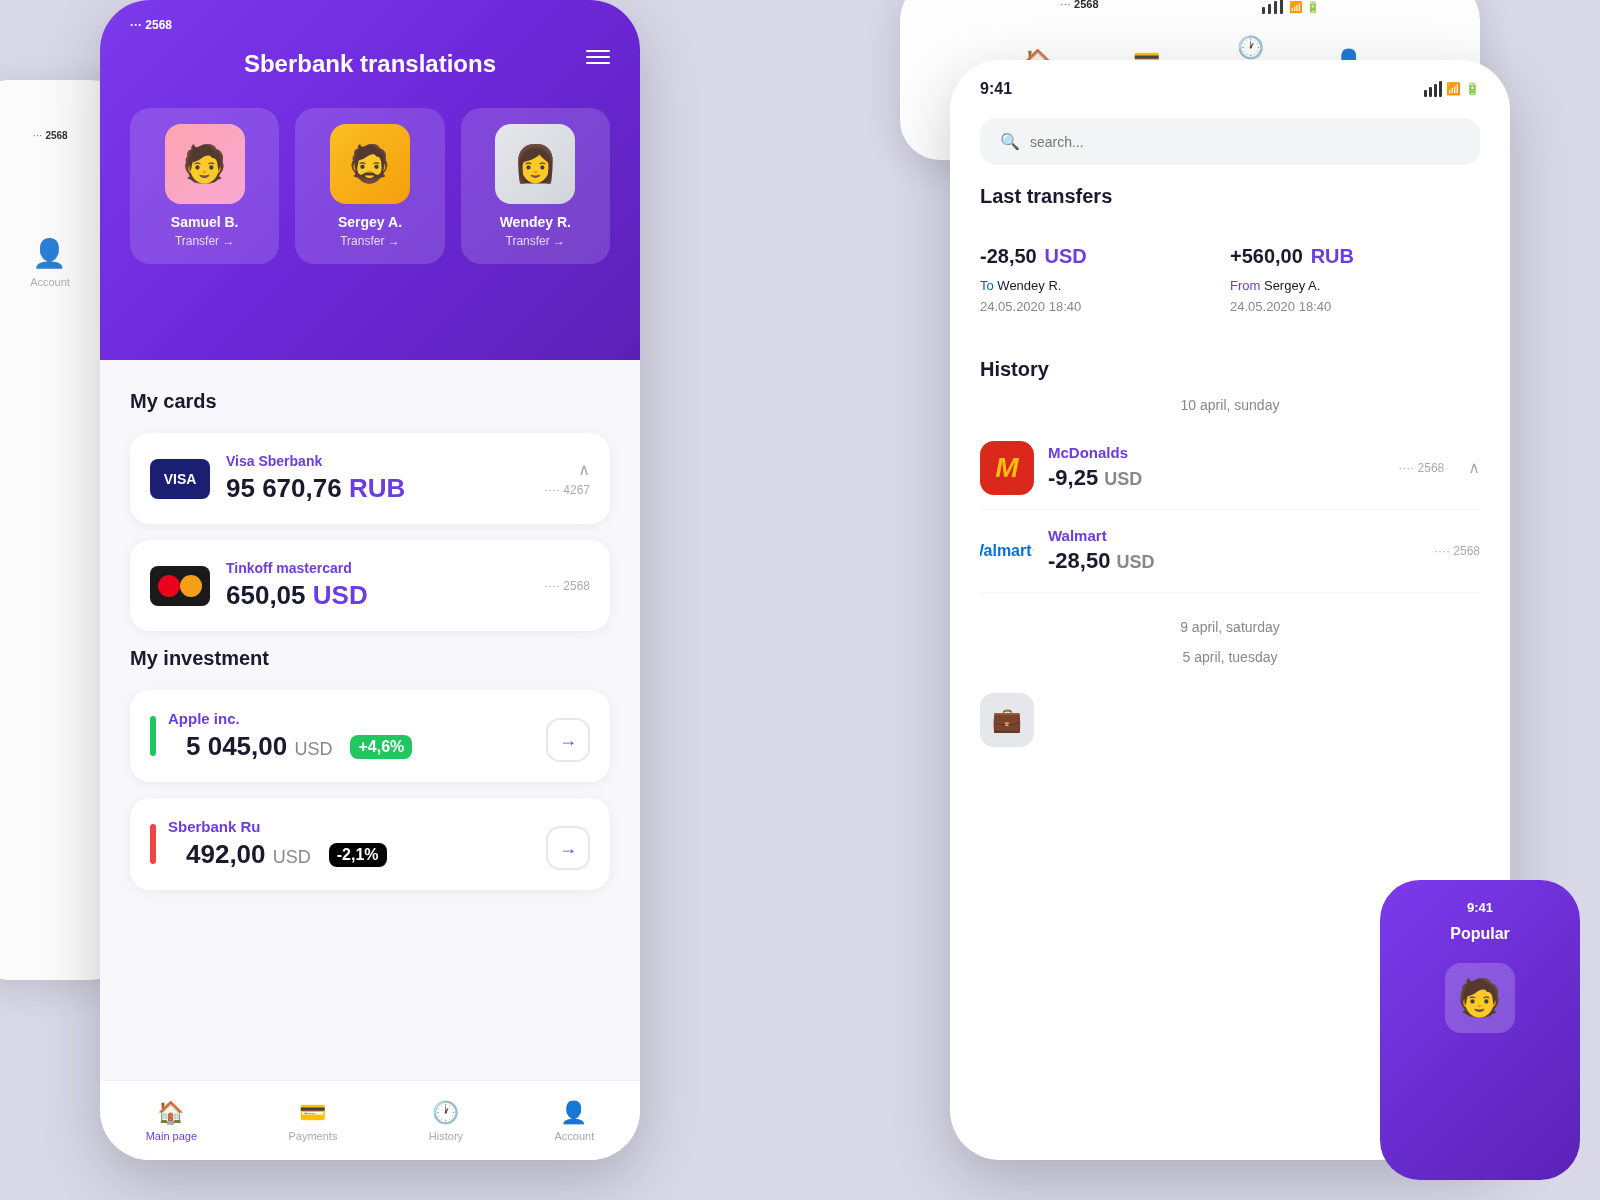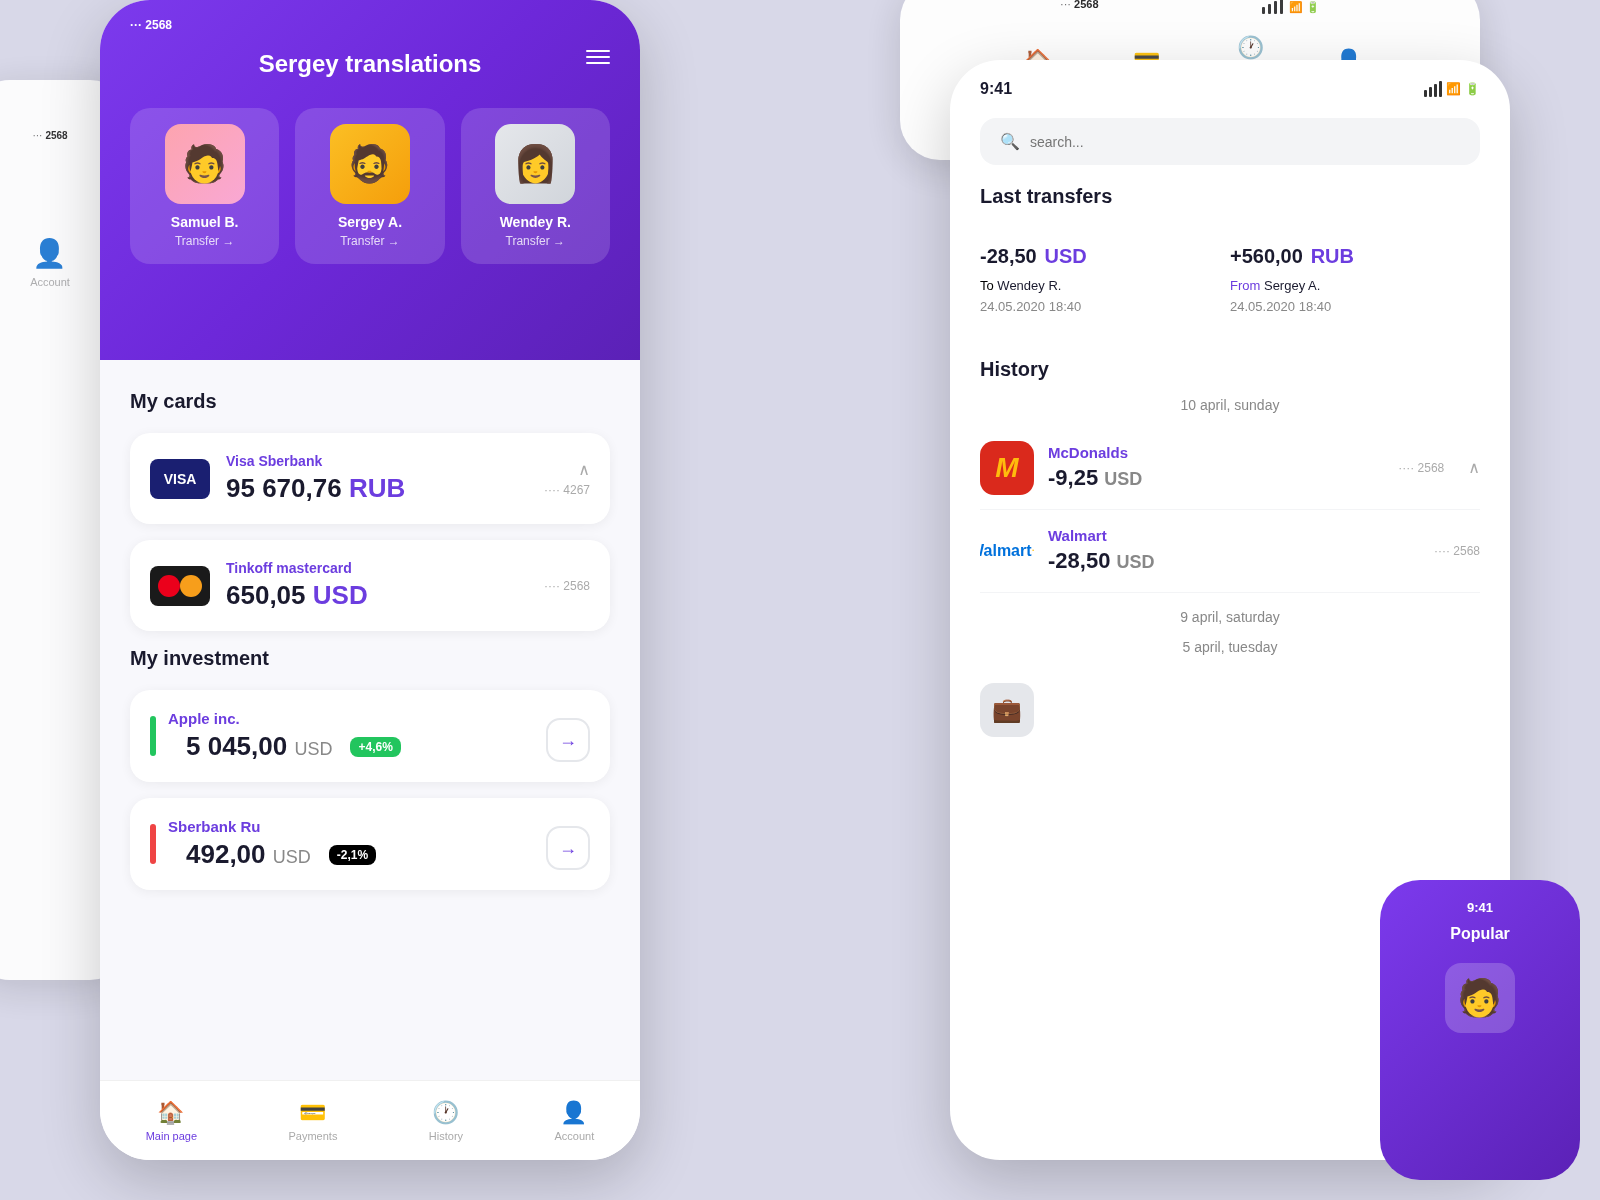--- a/index.html
+++ b/index.html
@@ -198,21 +198,21 @@
       border-radius: 20px;
       padding: 20px;
       margin-bottom: 16px;
       box-shadow: 0 2px 12px rgba(0,0,0,0.06);
     }
     .invest-bar { width: 6px; height: 40px; border-radius: 3px; }
     .invest-bar.green { background: #22c55e; }
     .invest-bar.red { background: #ef4444; }
     .invest-name { color: #6c3ddf; font-size: 15px; font-weight: 600; }
     .invest-amount { font-size: 26px; font-weight: 700; color: #1a1a2e; margin-left: 18px; }
-    .badge { padding: 3px 8px; border-radius: 8px; font-size: 12px; font-weight: 700; margin-left: 10px; }
+    .badge { padding: 3px 8px; border-radius: 8px; font-size: 16px; font-weight: 700; margin-left: 10px; }
     .badge.green { background: #22c55e; color: white; }
     .badge.red { background: #000000; color: white; }
     .arrow-btn {
       float: right;
       width: 44px;
       height: 44px;
       border-radius: 14px;
       border: 2px solid #e5e7eb;
       display: flex;
       align-items: center;
@@ -298,21 +298,21 @@
       grid-template-columns: 1fr 1fr;
       gap: 0;
       margin-bottom: 30px;
     }
     .transfer-item {
       padding: 10px 0;
     }
     .transfer-amount { font-size: 28px; font-weight: 800; color: #1a1a2e; margin-bottom: 6px; }
     .transfer-amount span { font-size: 20px; font-weight: 600; }
     .transfer-detail { font-size: 13px; color: #888; line-height: 1.6; }
-    .transfer-detail .label { color: #000000; }
+    .transfer-detail .label { color: #0369a1; }
     .transfer-detail .name { color: #1a1a2e; font-weight: 500; }
 
     .history-title { font-size: 20px; font-weight: 800; color: #1a1a2e; margin-bottom: 16px; }
     .history-date { font-size: 14px; color: #888; margin-bottom: 14px; text-align: center; }
 
     .history-item {
       display: flex;
       align-items: center;
       gap: 14px;
       padding: 14px 0;
@@ -461,21 +461,21 @@
 
   <div class="phone-header-purple">
     <div class="status-bar">
       <span>···  2568</span>
     </div>
     <div class="hamburger">
       <div class="ham-line"></div>
       <div class="ham-line"></div>
       <div class="ham-line"></div>
     </div>
-    <div class="title">Sergey translations</div>
+    <div class="title">Sberbank translations</div>
     <div class="contacts-row">
 
       <div class="contact-card">
         <div class="contact-avatar avatar-samuel">
           <div class="person-icon">🧑</div>
         </div>
         <div class="contact-name">Samuel B.</div>
         <div class="contact-action">Transfer →</div>
       </div>
 
@@ -659,21 +659,21 @@
       </div>
       <div class="history-info">
         <div class="history-merchant">Walmart</div>
         <div class="history-amount-neg">
           <span>-28,50</span> <span style="font-size:18px;color:#888;">USD</span>
         </div>
       </div>
       <div class="history-dots">···· 2568</div>
     </div>
 
-    <div class="history-date" style="margin-top:16px;">9 april, saturday</div>
+    <div class="history-date" style="margin-top:26px;">9 april, saturday</div>
     <div class="history-date" style="margin-top:8px;">5 april, tuesday</div>
 
     <div style="display:flex; align-items:center; padding: 14px 0; gap:14px;">
       <div style="width:54px;height:54px;border-radius:14px;background:#e5e7eb;display:flex;align-items:center;justify-content:center;font-size:24px;">💼</div>
     </div>
   </div>
 </div>
 
 <div class="bottom-right-purple">
   <div style="font-size:13px; font-weight:700; margin-bottom:10px;">9:41</div>

